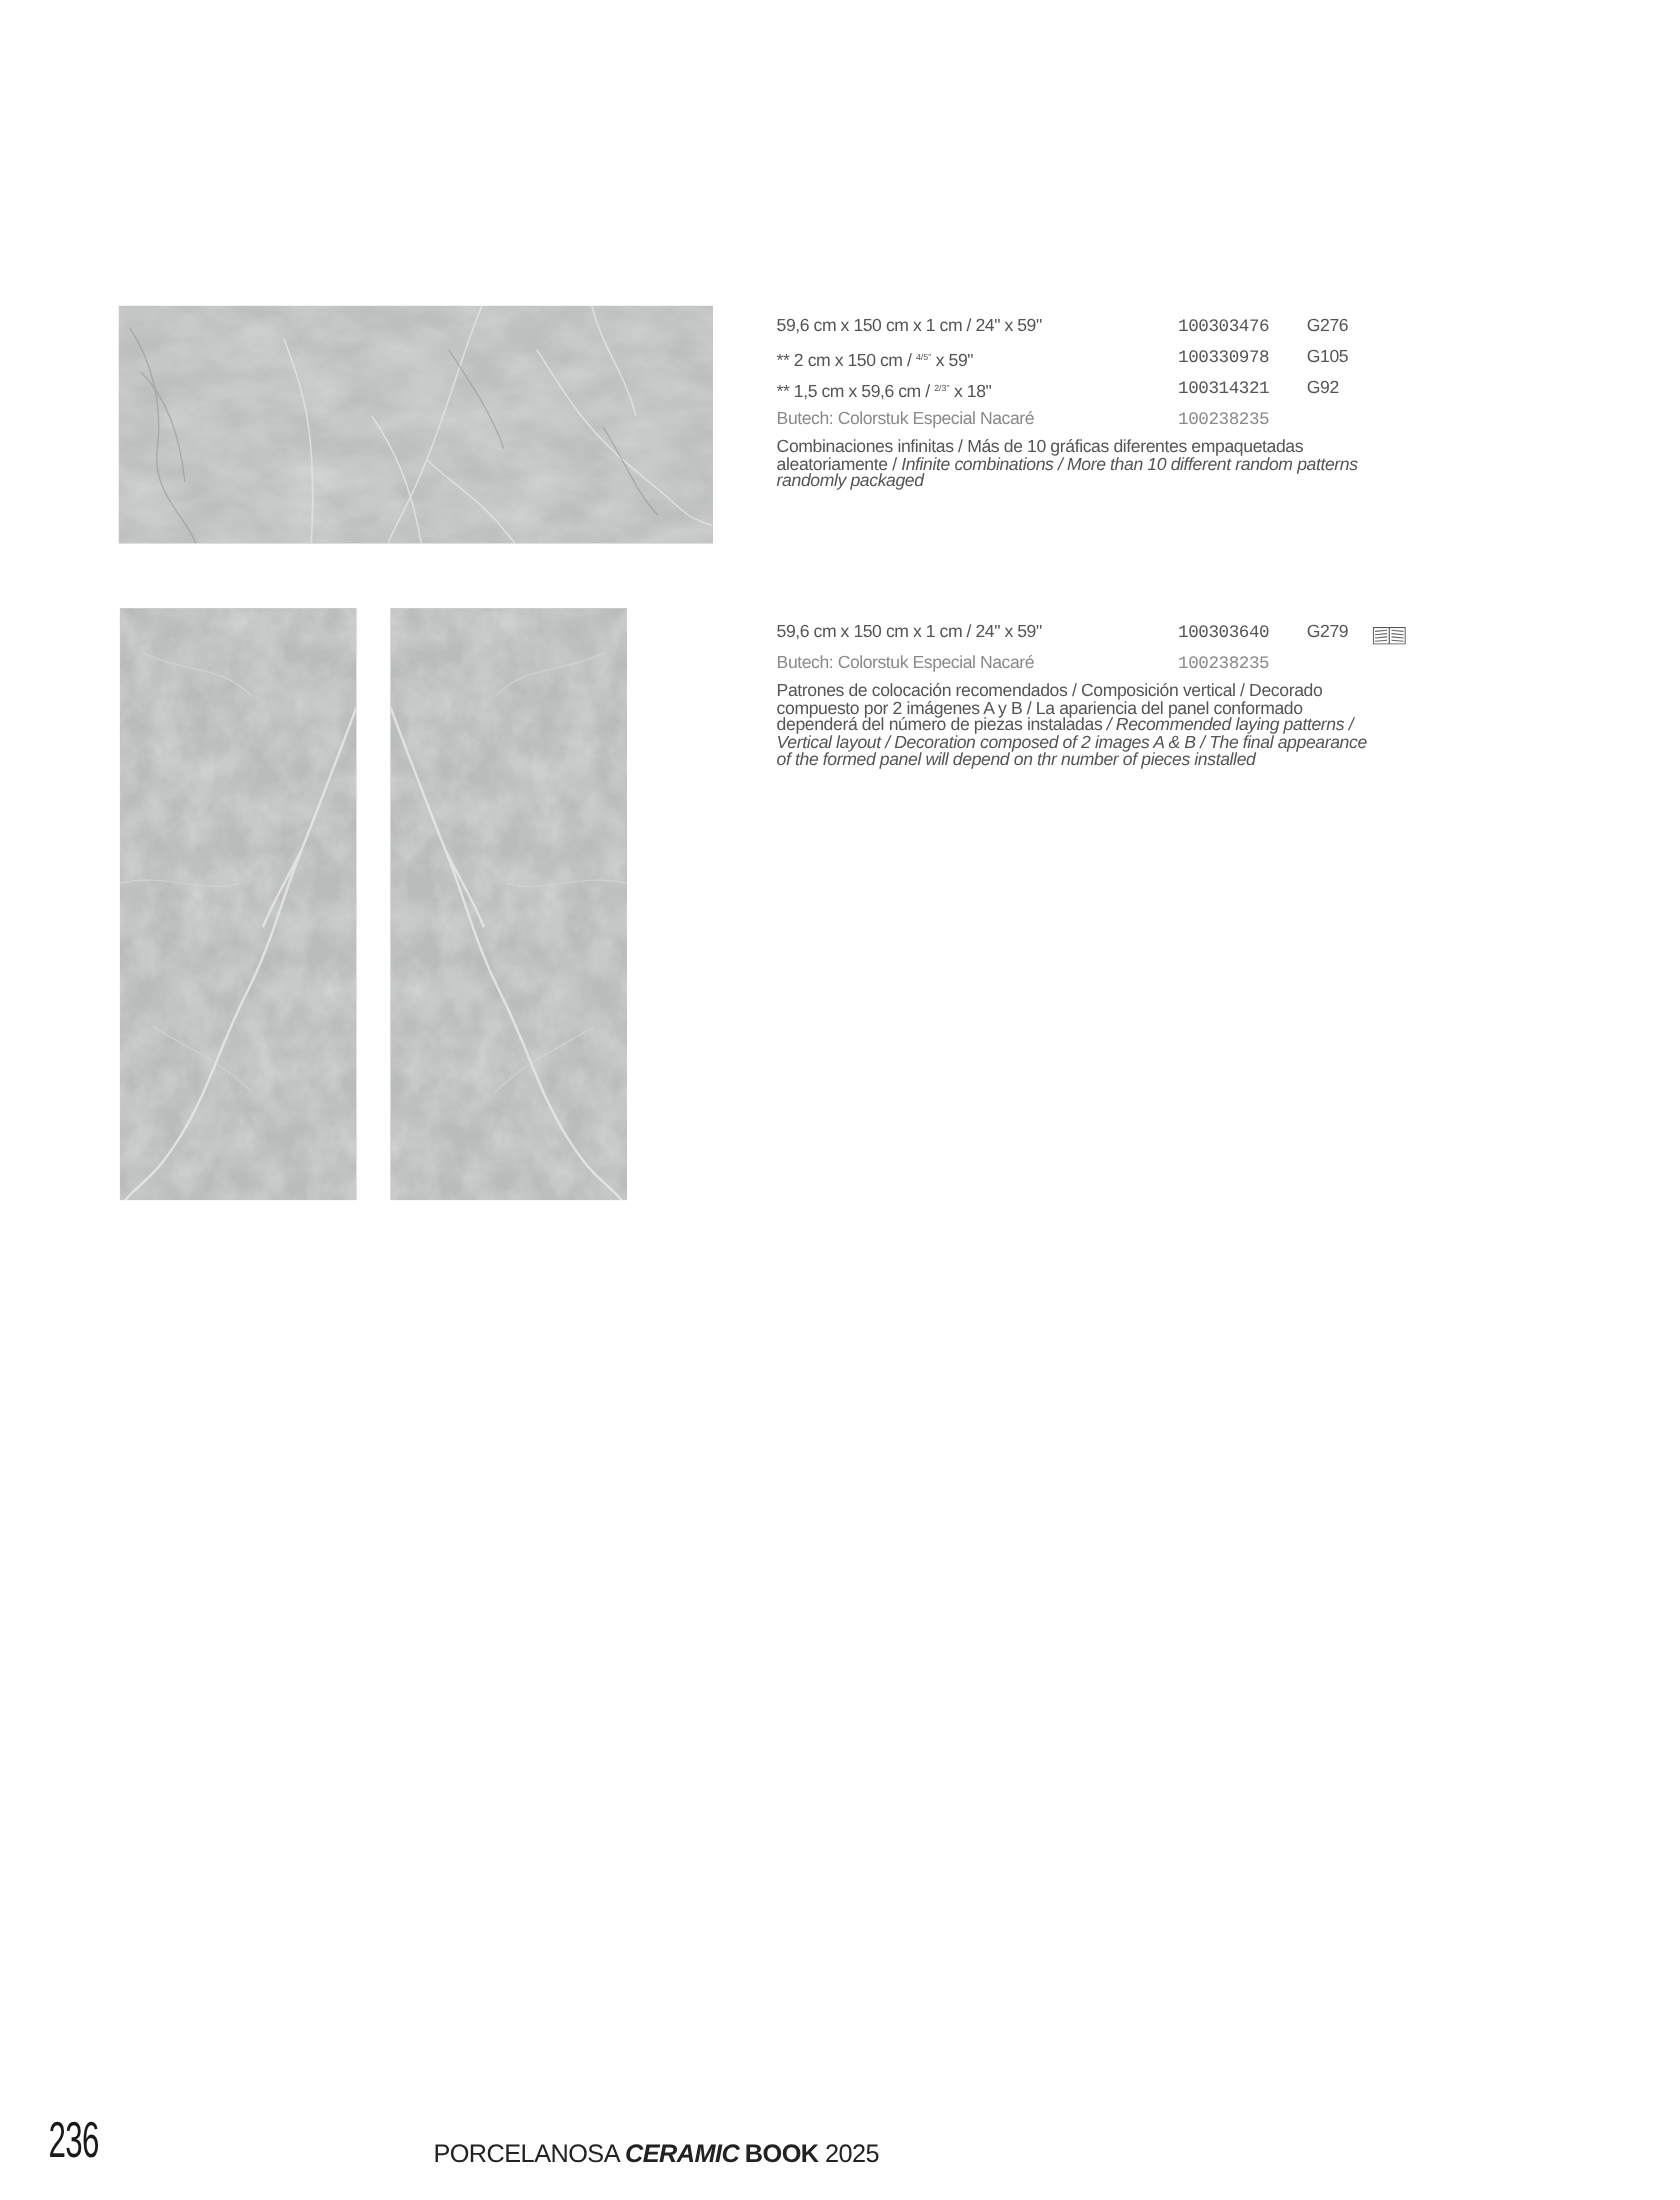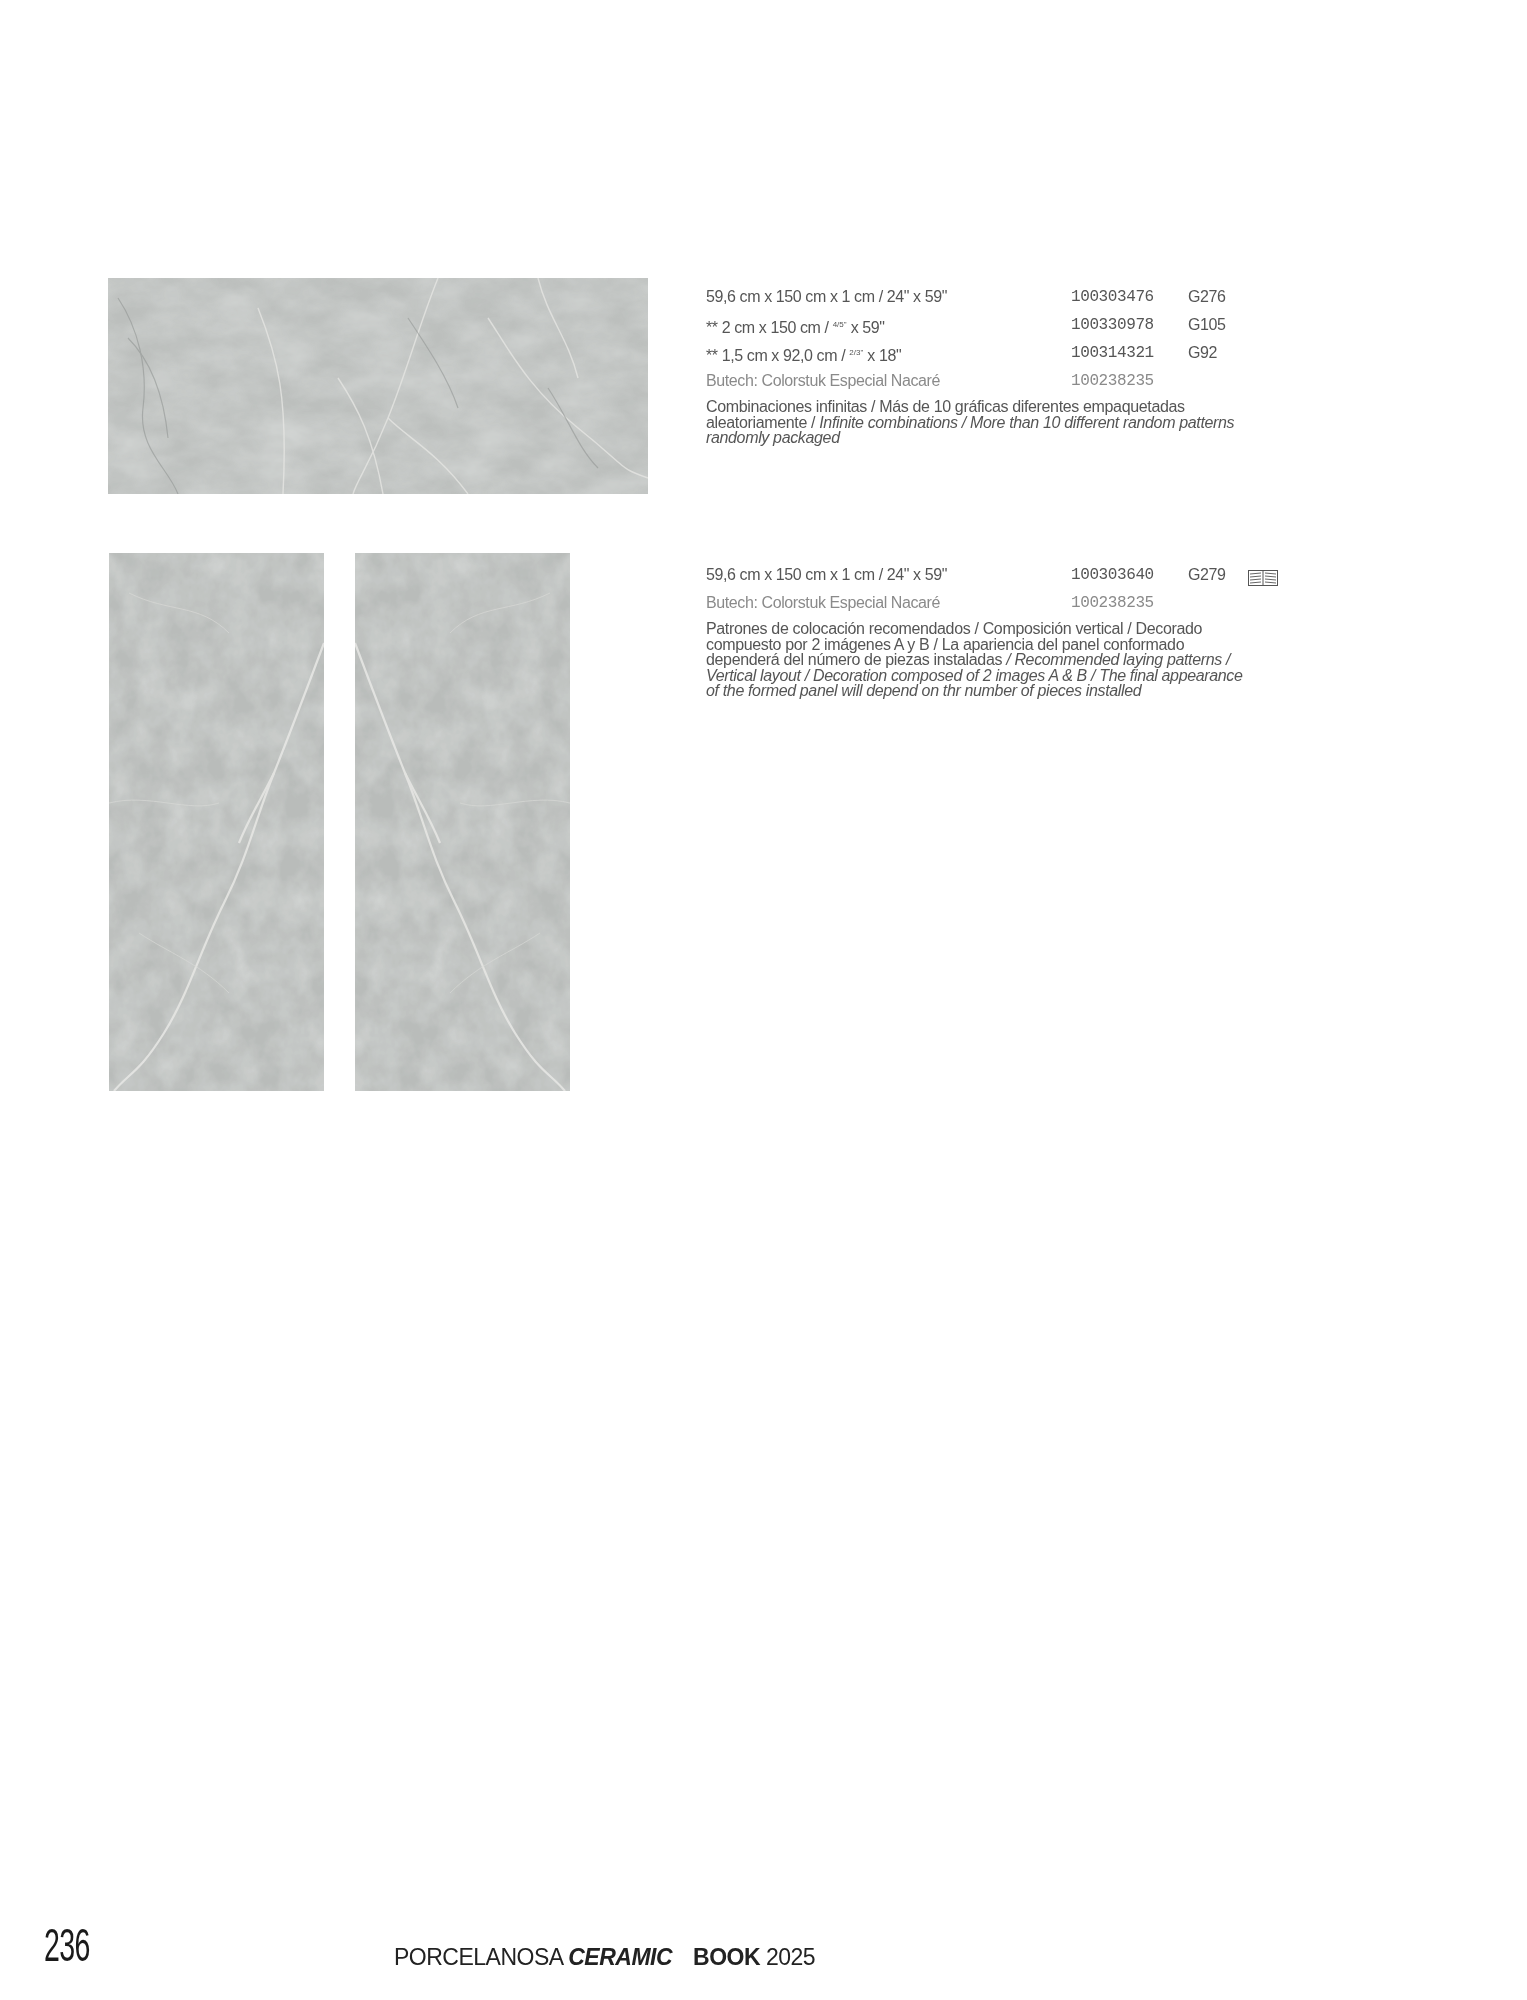--- a/index.html
+++ b/index.html
@@ -157,21 +157,21 @@
     <span class="dim">59,6 cm x 150 cm x 1 cm / 24" x 59"</span>
     <span class="code">100303476</span>
     <span class="grp">G276</span>
   </div>
   <div class="spec-row">
     <span class="dim"><span>** 2 cm x 150 cm / </span><sup>4/5"</sup><span> x 59"</span></span>
     <span class="code">100330978</span>
     <span class="grp">G105</span>
   </div>
   <div class="spec-row">
-    <span class="dim"><span>** 1,5 cm x 92,0 cm / </span><sup>2/3"</sup><span> x 18"</span></span>
+    <span class="dim"><span>** 1,5 cm x 59,6 cm / </span><sup>2/3"</sup><span> x 18"</span></span>
     <span class="code">100314321</span>
     <span class="grp">G92</span>
   </div>
   <div class="spec-row muted">
     <span class="dim">Butech: Colorstuk Especial Nacaré</span>
     <span class="code">100238235</span>
   </div>
   <p class="note"><span>Combinaciones infinitas / Más de 10 gráficas diferentes empaquetadas aleatoriamente / </span><i>Infinite combinations / More than 10 different random patterns randomly packaged</i></p>
 </section>
 
@@ -194,15 +194,15 @@
     <rect x="0.5" y="0.5" width="29" height="15" fill="#fff" stroke="#555" stroke-width="1"></rect>
     <line x1="15" y1="0.5" x2="15" y2="15.5" stroke="#555" stroke-width="1"></line>
     <path d="M2 4 L13 3 M2 7 L13 6 M2 10 L13 9 M2 13 L13 12" stroke="#666" stroke-width="1"></path>
     <path d="M17 3 L28 4 M17 6 L28 7 M17 9 L28 10 M17 12 L28 13" stroke="#666" stroke-width="1"></path>
   </svg>
 </div>
 
 <div class="footer-page">236</div>
 <div class="footer-brand">
   <span class="light">PORCELANOSA</span>
-  <span class="ceramic">CERAMIC</span><span class="book" style="margin-left:21px;">BOOK</span>
+  <span class="ceramic">CERAMIC</span><span class="book" style="margin-left:5px;">BOOK</span>
   <span class="light">2025</span>
 </div>
 
 </body></html>

